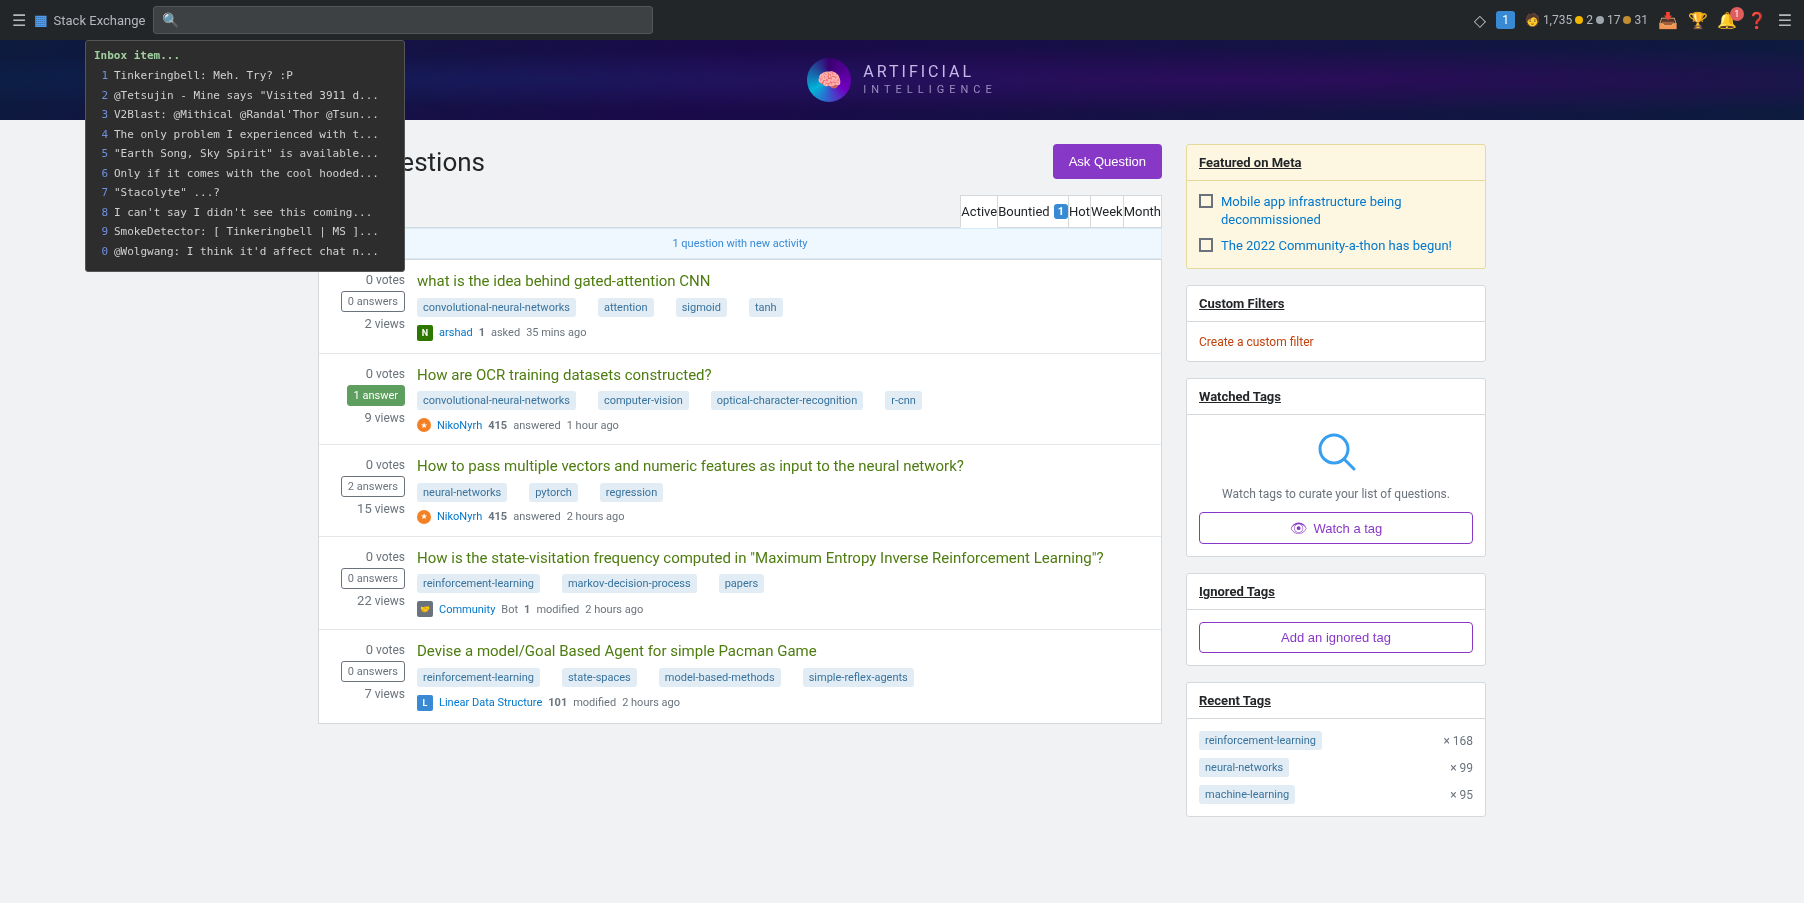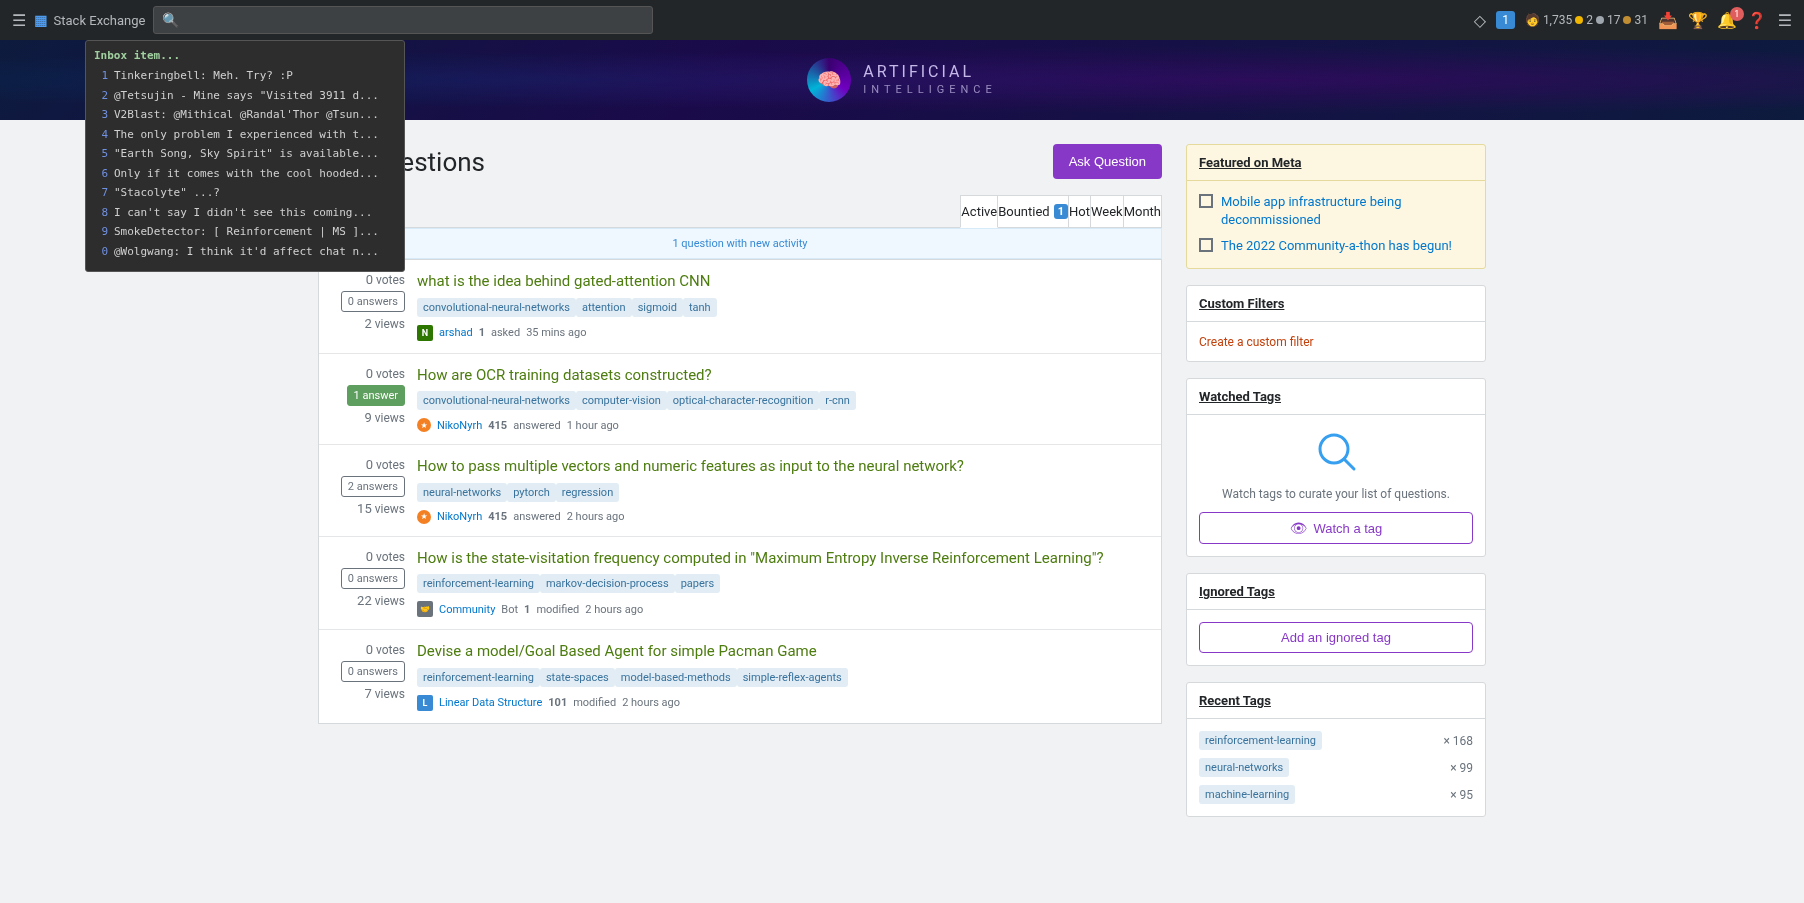--- a/index.html
+++ b/index.html
@@ -129,21 +129,21 @@
     .answer-count-box {
       border: 1px solid #6a737c; border-radius: 3px;
       padding: 3px 6px; font-size: 11px; color: #6a737c; white-space: nowrap;
     }
     .answer-count-box.has-answers {
       background: #5e9e5e; border-color: #5e9e5e; color: white;
     }
 
     .q-main { flex: 1; min-width: 0; }
     .q-title { font-size: 15px; color: #4d7c0f; text-decoration: none; display: block; margin-bottom: 6px; line-height: 1.3; }
-    .q-tags { display: flex; flex-wrap: wrap; gap: 0; margin-bottom: 8px; }
+    .q-tags { display: flex; flex-wrap: wrap; gap: 22px; margin-bottom: 8px; }
     .tag {
       background: #e1ecf4; color: #39739d; padding: 3px 6px;
       border-radius: 3px; font-size: 11px; cursor: pointer; white-space: nowrap;
     }
     .q-meta { display: flex; align-items: center; gap: 6px; font-size: 11px; color: #6a737c; flex-wrap: wrap; }
     .q-meta .user-avatar {
       width: 16px; height: 16px; border-radius: 2px;
       display: flex; align-items: center; justify-content: center;
       font-size: 9px; font-weight: bold; color: white;
     }
@@ -568,19 +568,19 @@
   <div class="inbox-item">
     <span class="inbox-num">7</span>
     <span class="inbox-text">"Stacolyte" ...?</span>
   </div>
   <div class="inbox-item">
     <span class="inbox-num">8</span>
     <span class="inbox-text">I can't say I didn't see this coming...</span>
   </div>
   <div class="inbox-item">
     <span class="inbox-num">9</span>
-    <span class="inbox-text">SmokeDetector: [ Reinforcement | MS ]...</span>
+    <span class="inbox-text">SmokeDetector: [ Tinkeringbell | MS ]...</span>
   </div>
   <div class="inbox-item">
     <span class="inbox-num">0</span>
     <span class="inbox-text">@Wolgwang: I think it'd affect chat n...</span>
   </div>
 </div>
 
 </body></html>

